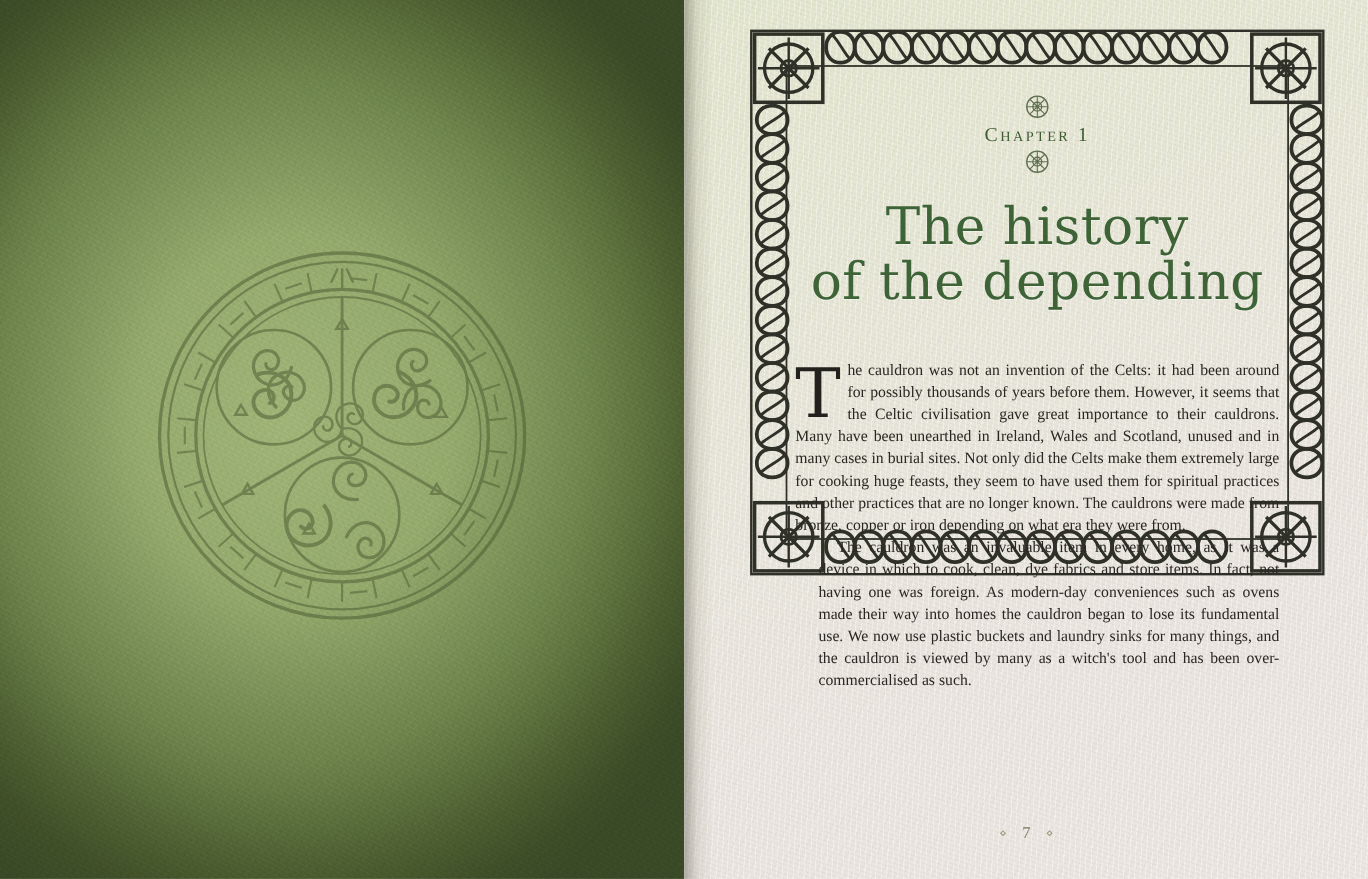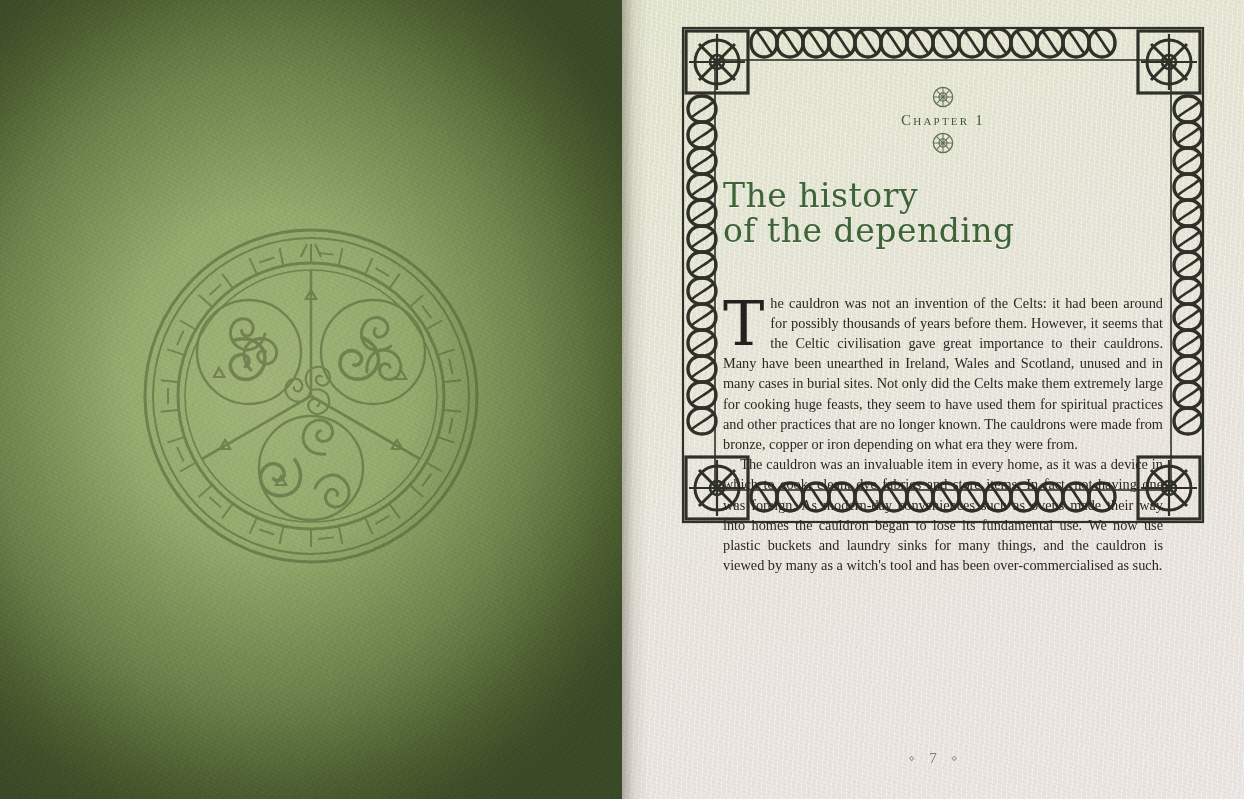--- a/index.html
+++ b/index.html
@@ -89,51 +89,51 @@
   .orn-knot {
     display: block;
     margin: 0 auto;
     width: 22px; height: 22px;
     opacity: 0.85;
   }
   #chapter-label {
     text-align: center;
     color: #3f5c33;
     font-family: "Liberation Serif", serif;
-    font-size: 15px;
+    font-size: 18px;
     letter-spacing: 2.2px;
     font-variant: small-caps;
     margin: 4px 0 3px 0;
     white-space: nowrap;
   }
   #chapter-title {
-    text-align: left;
+    text-align: center;
     color: #3d6336;
     font-family: "DejaVu Serif", serif;
-    font-size: 33px;
+    font-size: 47px;
     line-height: 1.07;
     letter-spacing: 0.5px;
     margin: 24px 0 0 0;
     font-weight: normal;
     text-shadow: 0 1px 0 rgba(255,255,255,0.45);
   }
   #chapter-title .ln { display: block; }
 
   #body-copy {
     margin-top: 44px;
     color: #2a2722;
     font-family: "Liberation Serif", serif;
     font-size: 14.3px;
     line-height: 20.2px;
     text-align: justify;
     text-justify: inter-word;
     hyphens: auto;
   }
   #body-copy p { margin: 0; }
-  #body-copy p + p { text-indent: 1.2em; }
+  #body-copy p + p { text-indent: 1.2em; margin-left: 21px; }
   #dropcap {
     float: left;
     font-family: "DejaVu Serif", serif;
     font-size: 62px;
     line-height: 50px;
     padding: 6px 6px 0 0;
     color: #23211d;
   }
 
   #folio {

